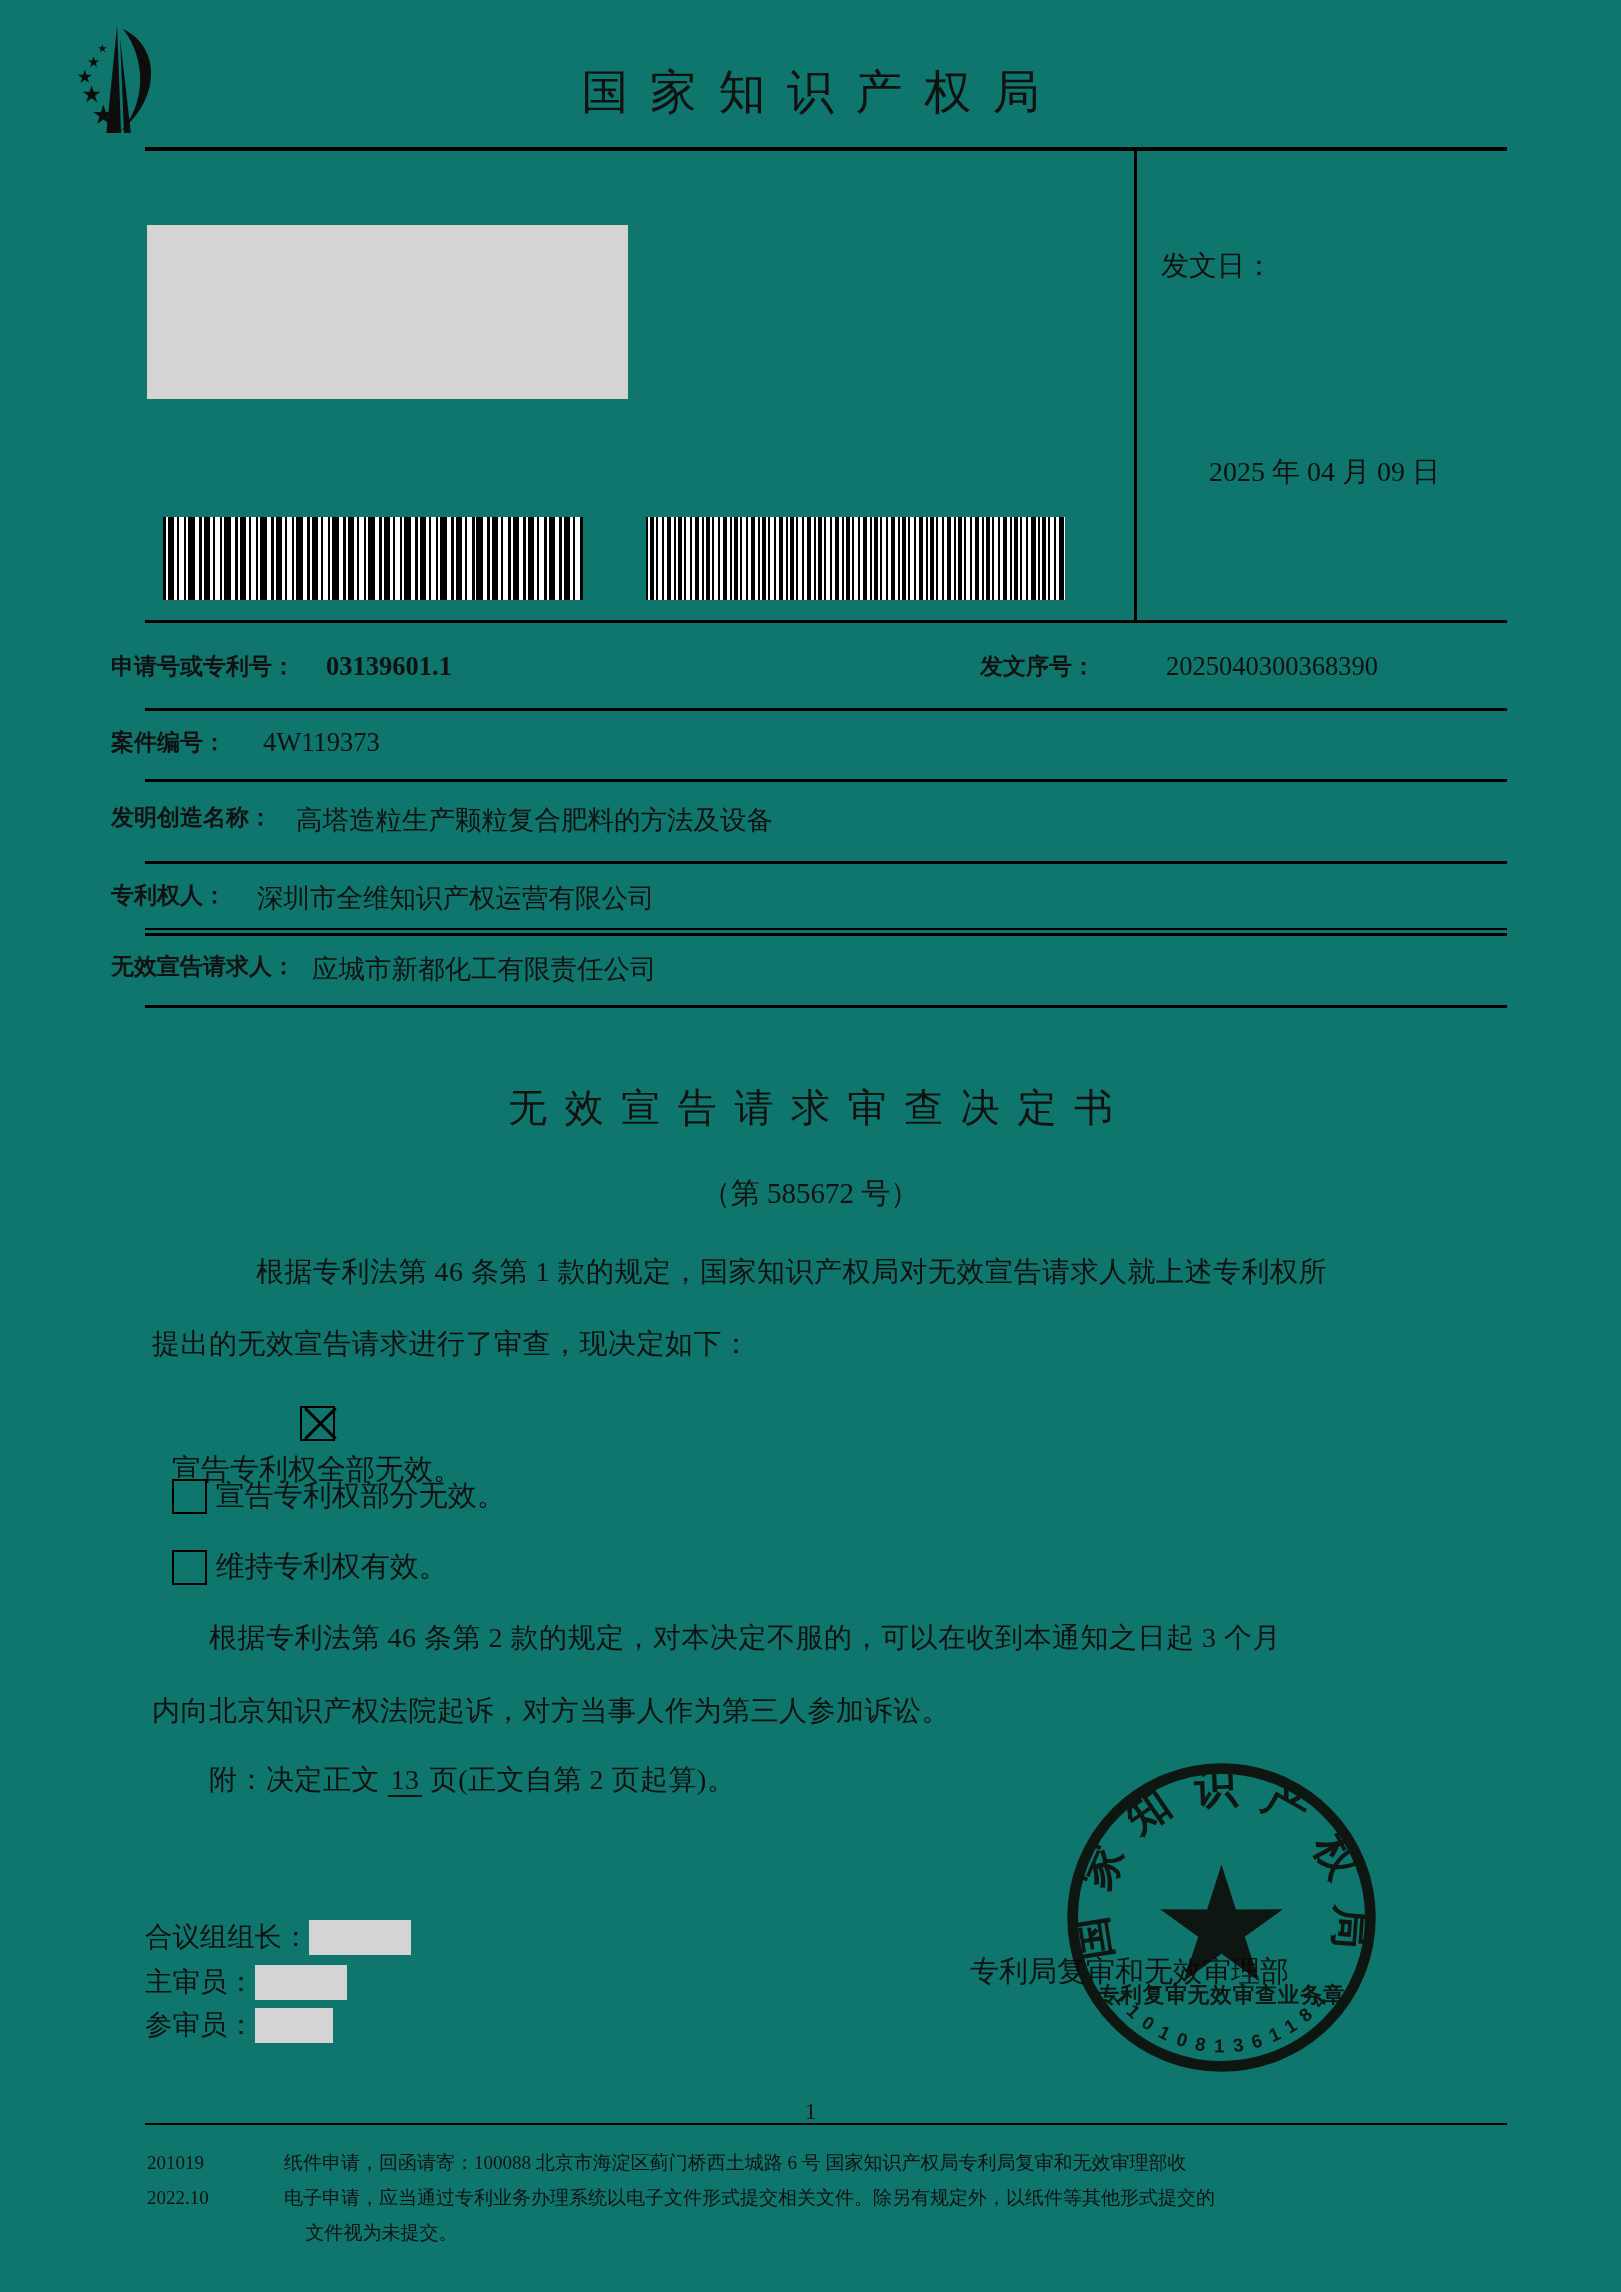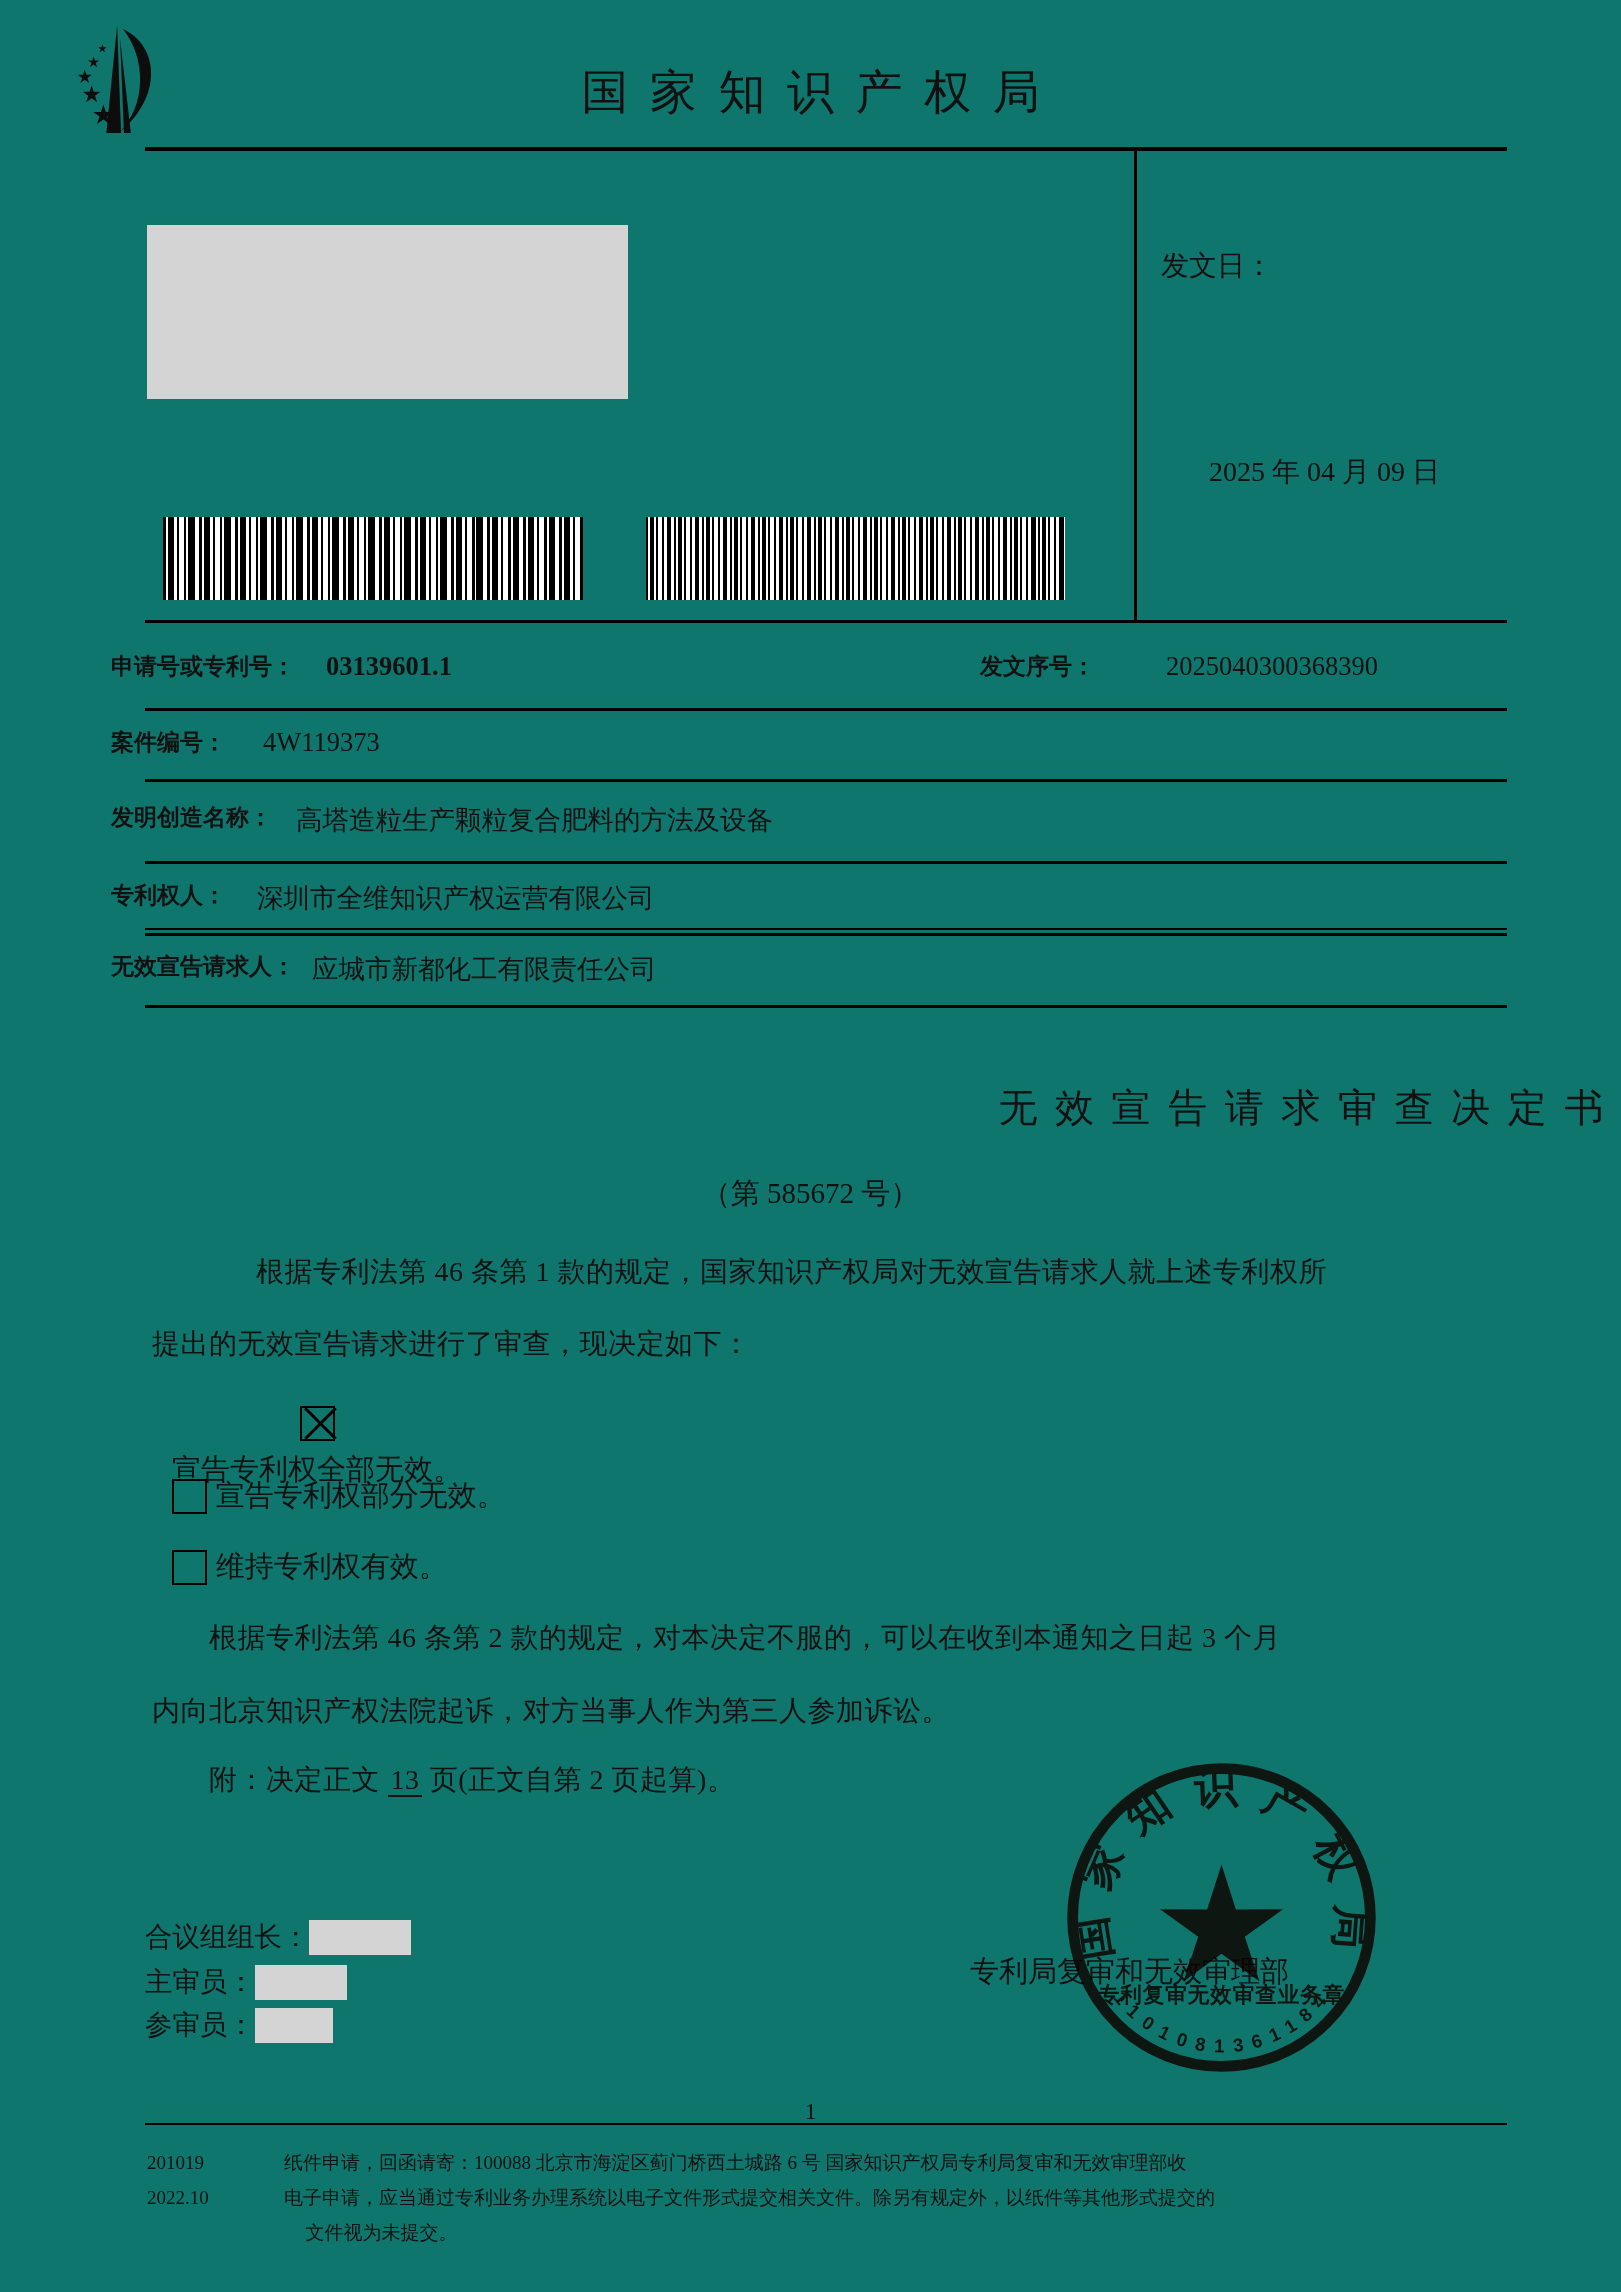--- a/index.html
+++ b/index.html
@@ -16,21 +16,21 @@
   .barcode1{position:absolute;background:repeating-linear-gradient(90deg,
      #000 0 2.9px,#fff 2.9px 4.9px,#000 4.9px 10.8px,#fff 10.8px 13.7px,#000 13.7px 15.7px,
      #fff 15.7px 20.6px,#000 20.6px 23.5px,#fff 23.5px 25.5px,#000 25.5px 32px,#fff 32px 36px);}
   .barcode2{position:absolute;background:repeating-linear-gradient(90deg,
      #000 0 2px,#fff 2px 3.9px,#000 3.9px 7.8px,#fff 7.8px 9.8px,#000 9.8px 11.8px,
      #fff 11.8px 15.7px,#000 15.7px 17.6px,#fff 17.6px 20.6px,#000 20.6px 25.5px,#fff 25.5px 28px);}
   .org-title{left:0;width:100%;text-align:center;top:61px;font-size:47px;
      letter-spacing:21.6px;padding-left:21.6px;box-sizing:border-box;white-space:nowrap;}
   .row-label{font-size:23px;}
   .row-value{font-size:26.5px;}
-  .doc-title{left:0;width:100%;text-align:right;top:1081px;font-size:39px;
+  .doc-title{left:0;width:100%;text-align:center;top:1081px;font-size:39px;
      letter-spacing:17.6px;padding-left:17.6px;box-sizing:border-box;font-weight:500;white-space:nowrap;}
   .doc-number{left:0;width:100%;text-align:center;top:1174px;font-size:29px;}
   .body-line{font-size:28px;letter-spacing:0.5px;white-space:nowrap;}
   .option{display:flex;align-items:center;gap:8.8px;}
   .cb{width:31px;height:31px;border:2.9px solid #000;position:relative;flex:0 0 auto;}
   .cb.checked::before,.cb.checked::after{
      content:"";position:absolute;left:-2.9px;top:13.7px;width:43px;height:2.9px;background:#000;}
   .cb.checked::before{transform:rotate(45deg);}
   .cb.checked::after{transform:rotate(-45deg);}
   .option-label{font-size:29px;}

